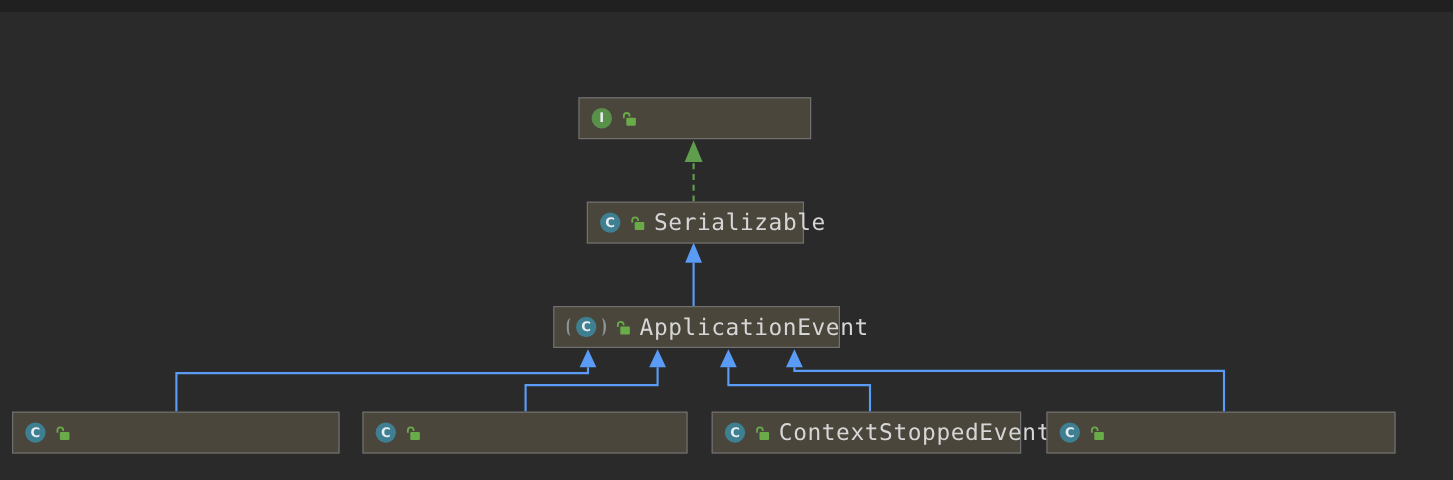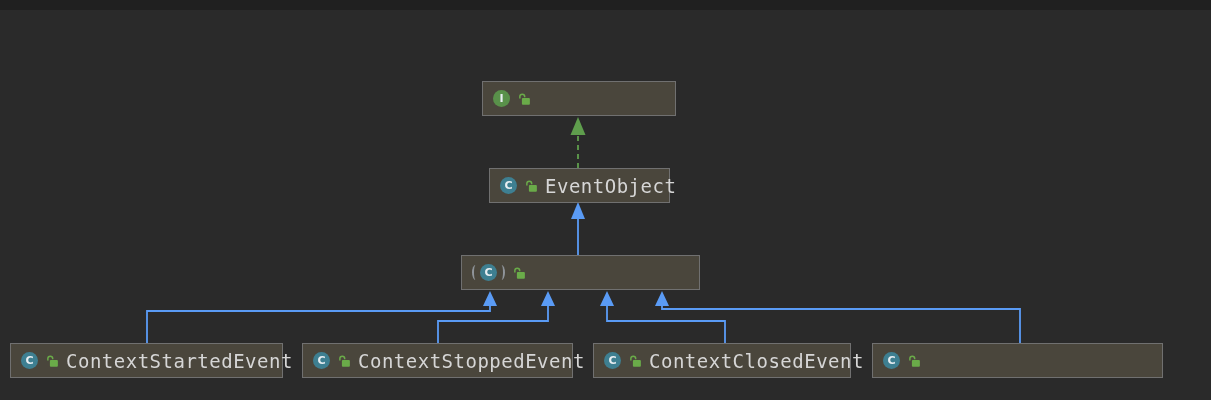--- a/index.html
+++ b/index.html
@@ -90,66 +90,65 @@
   </div>
 
   <div class="node" style="left:489px; top:168px; width:181px;">
     <span class="icon-group">
       <span class="type-circle circle-class">C</span>
     </span>
     <svg class="lock-icon" width="13" height="14" viewBox="0 0 14 14">
       <path d="M2 6.5 V4.4 a2.6 2.6 0 0 1 5.2 0 V5" fill="none" stroke="#6aab49" stroke-width="1.6"></path>
       <rect x="4.2" y="6" width="8.6" height="7.2" rx="1" fill="#6aab49"></rect>
     </svg>
-    <span class="label">EventObject</span>
+    <span class="label">Serializable</span>
   </div>
 
   <div class="node" style="left:461px; top:255px; width:239px;">
     <span class="icon-group">
       <span class="paren left"></span>
       <span class="type-circle circle-class">C</span>
       <span class="paren right"></span>
     </span>
     <svg class="lock-icon" width="13" height="14" viewBox="0 0 14 14">
       <path d="M2 6.5 V4.4 a2.6 2.6 0 0 1 5.2 0 V5" fill="none" stroke="#6aab49" stroke-width="1.6"></path>
       <rect x="4.2" y="6" width="8.6" height="7.2" rx="1" fill="#6aab49"></rect>
     </svg>
+    <span class="label">ApplicationEvent</span>
   </div>
 
   <div class="node" style="left:10px; top:343px; width:273px;">
     <span class="icon-group">
       <span class="type-circle circle-class">C</span>
     </span>
     <svg class="lock-icon" width="13" height="14" viewBox="0 0 14 14">
       <path d="M2 6.5 V4.4 a2.6 2.6 0 0 1 5.2 0 V5" fill="none" stroke="#6aab49" stroke-width="1.6"></path>
       <rect x="4.2" y="6" width="8.6" height="7.2" rx="1" fill="#6aab49"></rect>
     </svg>
-    <span class="label">ContextStartedEvent</span>
   </div>
 
   <div class="node" style="left:302px; top:343px; width:271px;">
     <span class="icon-group">
       <span class="type-circle circle-class">C</span>
     </span>
     <svg class="lock-icon" width="13" height="14" viewBox="0 0 14 14">
       <path d="M2 6.5 V4.4 a2.6 2.6 0 0 1 5.2 0 V5" fill="none" stroke="#6aab49" stroke-width="1.6"></path>
       <rect x="4.2" y="6" width="8.6" height="7.2" rx="1" fill="#6aab49"></rect>
     </svg>
-    <span class="label">ContextStoppedEvent</span>
   </div>
 
   <div class="node" style="left:593px; top:343px; width:258px;">
     <span class="icon-group">
       <span class="type-circle circle-class">C</span>
     </span>
     <svg class="lock-icon" width="13" height="14" viewBox="0 0 14 14">
       <path d="M2 6.5 V4.4 a2.6 2.6 0 0 1 5.2 0 V5" fill="none" stroke="#6aab49" stroke-width="1.6"></path>
       <rect x="4.2" y="6" width="8.6" height="7.2" rx="1" fill="#6aab49"></rect>
     </svg>
-    <span class="label">ContextClosedEvent</span>
+    <span class="label">ContextStoppedEvent</span>
   </div>
 
   <div class="node" style="left:872px; top:343px; width:291px;">
     <span class="icon-group">
       <span class="type-circle circle-class">C</span>
     </span>
     <svg class="lock-icon" width="13" height="14" viewBox="0 0 14 14">
       <path d="M2 6.5 V4.4 a2.6 2.6 0 0 1 5.2 0 V5" fill="none" stroke="#6aab49" stroke-width="1.6"></path>
       <rect x="4.2" y="6" width="8.6" height="7.2" rx="1" fill="#6aab49"></rect>
     </svg>

